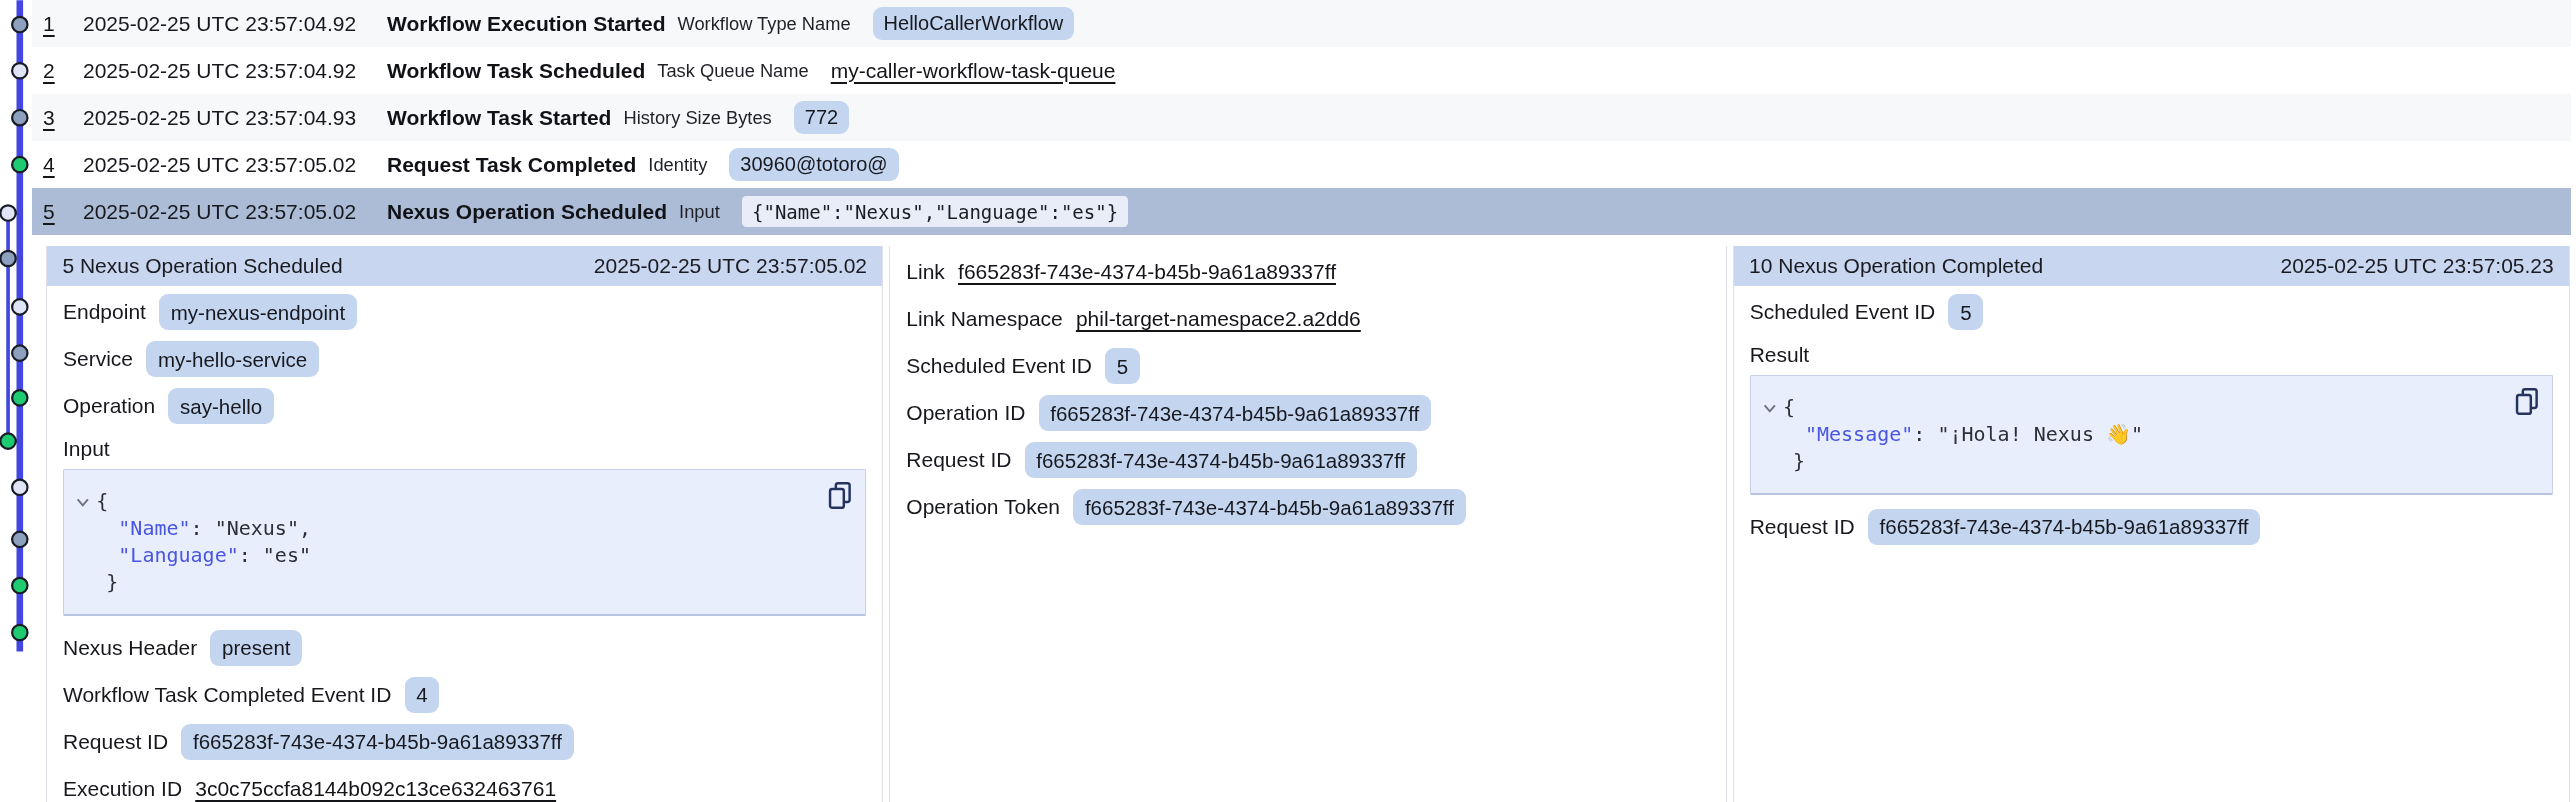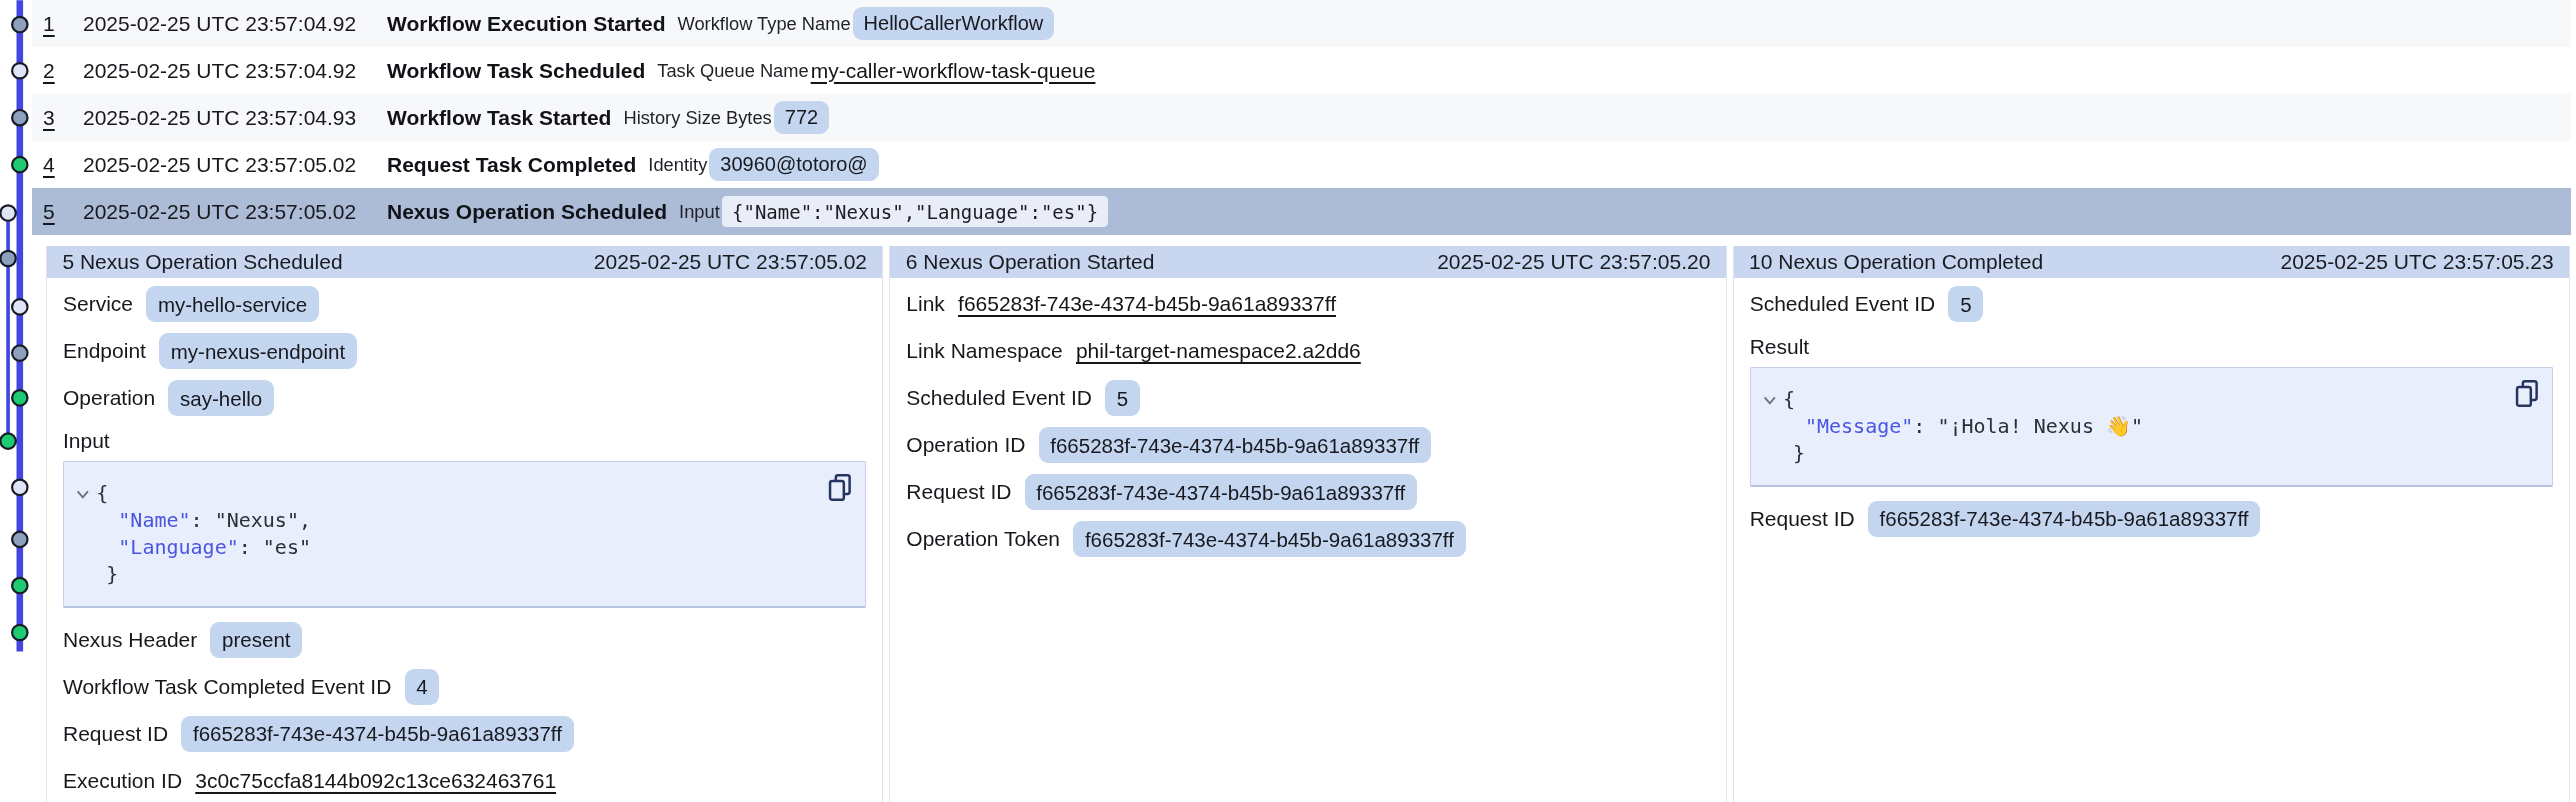--- a/index.html
+++ b/index.html
@@ -12,32 +12,32 @@
 
   
   .rows{position:absolute;left:32px;top:0;width:2539px;}
   .row{display:flex;align-items:center;height:47px;padding-left:11px;
        font-size:21px;color:#17181d;background:#fff;}
   .row.alt{background:#f7f8fa;}
   .row.selected{background:#acbcd6;}
   .rid{width:40px;flex:none;color:#15161a;text-decoration:underline;text-underline-offset:3.7px;cursor:pointer;}
   .rtime{width:304px;flex:none;}
   .rname{font-weight:700;color:#111217;margin-right:12px;white-space:nowrap;}
-  .rlabel{font-size:18.3px;color:#1f2127;margin-right:2px;white-space:nowrap;}
+  .rlabel{font-size:18.3px;color:#1f2127;margin-right:22px;white-space:nowrap;}
   .badge{background:#c4d5f0;border-radius:9px;padding:3.7px 11px;font-size:20px;
          color:#17191f;white-space:nowrap;line-height:1.25;}
   .vlink{color:#141519;text-decoration:underline;text-underline-offset:3.7px;cursor:pointer;white-space:nowrap;}
   .code-badge{font-family:"DejaVu Sans Mono",monospace;background:#e9edf8;border-radius:4.4px;
               padding:4.4px 10.3px;font-size:19px;color:#1b1d23;white-space:nowrap;}
 
   
   .panels{position:absolute;left:46px;top:246px;right:5.9px;bottom:0;display:flex;gap:5.9px;}
   .panel{flex:1 1 0;background:#fff;border:0.7px solid #dfe2ea;border-top:none;
          display:flex;flex-direction:column;overflow:hidden;min-width:0;}
-  .phead{flex:none;height:32px;background:#c9d6ef;display:flex;align-items:center;
+  .phead{flex:none;height:40px;background:#c9d6ef;display:flex;align-items:center;
          justify-content:space-between;padding:0 15.4px;font-size:21px;color:#191b21;}
   .ptitle{white-space:nowrap;}
   .ptime{white-space:nowrap;}
   .pbody{padding:2.9px 16px 0 16px;}
   .field{display:flex;align-items:center;min-height:47px;gap:13.2px;font-size:21px;color:#17181d;}
   .flabel{white-space:nowrap;}
   .field .badge{font-size:20.5px;padding:5.1px 11.7px;}
   .field-json{display:block;}
   .field-json .flabel-row{display:flex;align-items:center;height:38px;font-size:21px;color:#17181d;}
 
@@ -117,26 +117,26 @@
       </div>
     </div>
   <div class="panels" id="panels">
       <section class="panel">
         <header class="phead">
           <span class="ptitle">5 Nexus Operation Scheduled</span>
           <span class="ptime">2025-02-25 UTC 23:57:05.02</span>
         </header>
         <div class="pbody">
           <div class="field">
+            <span class="flabel">Endpoint</span>
+            <span class="badge">my-nexus-endpoint</span>
+          </div>
+          <div class="field">
             <span class="flabel">Service</span>
             <span class="badge">my-hello-service</span>
-          </div>
-          <div class="field">
-            <span class="flabel">Endpoint</span>
-            <span class="badge">my-nexus-endpoint</span>
           </div>
           <div class="field">
             <span class="flabel">Operation</span>
             <span class="badge">say-hello</span>
           </div>
           <div class="field-json">
             <div class="flabel-row">
               <span class="flabel">Input</span>
             </div>
             <div class="codeblock">
@@ -164,24 +164,20 @@
             <span class="flabel">Request ID</span>
             <span class="badge">f665283f-743e-4374-b45b-9a61a89337ff</span>
           </div>
           <div class="field">
             <span class="flabel">Execution ID</span>
             <a class="vlink">3c0c75ccfa8144b092c13ce632463761</a>
           </div>
         </div>
       </section>
       <section class="panel">
-        <header class="phead">
-          <span class="ptitle">6 Nexus Operation Started</span>
-          <span class="ptime">2025-02-25 UTC 23:57:05.20</span>
-        </header>
         <div class="pbody">
           <div class="field">
             <span class="flabel">Link</span>
             <a class="vlink">f665283f-743e-4374-b45b-9a61a89337ff</a>
           </div>
           <div class="field">
             <span class="flabel">Link Namespace</span>
             <a class="vlink">phil-target-namespace2.a2dd6</a>
           </div>
           <div class="field">

